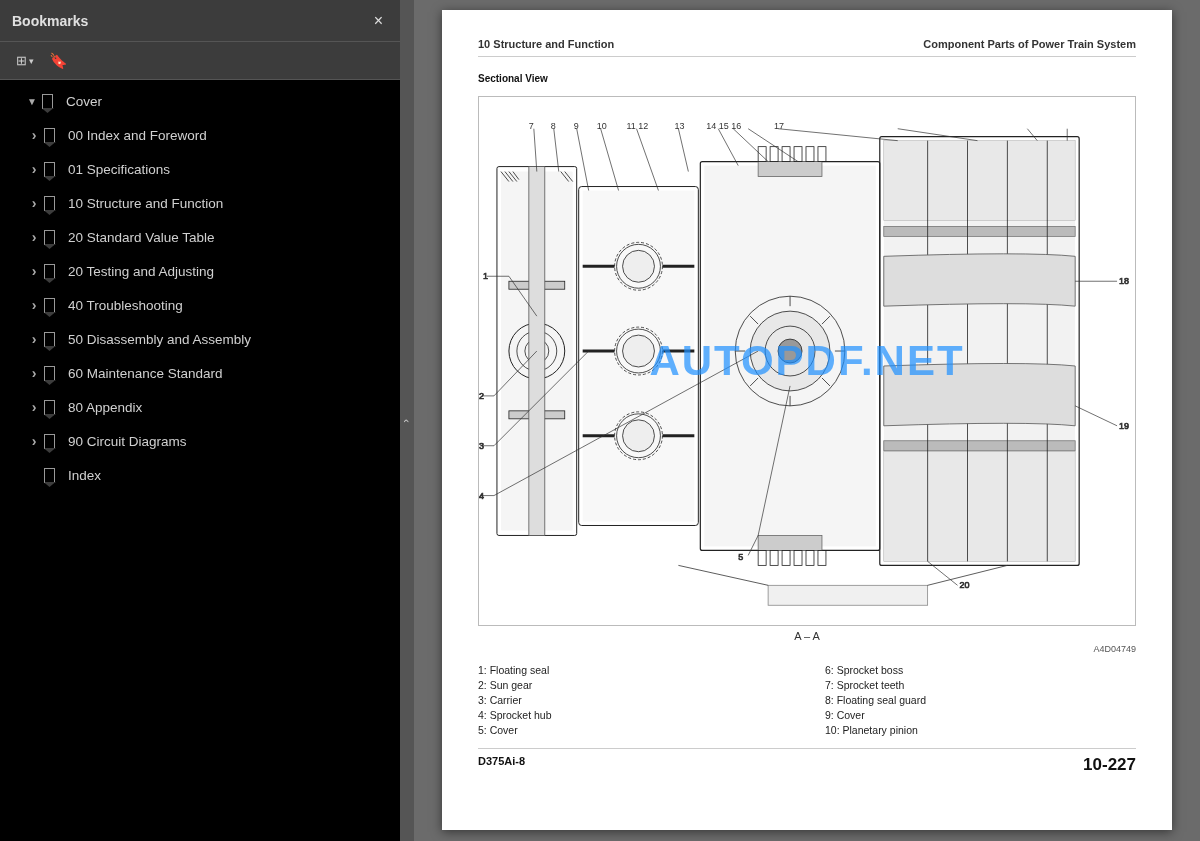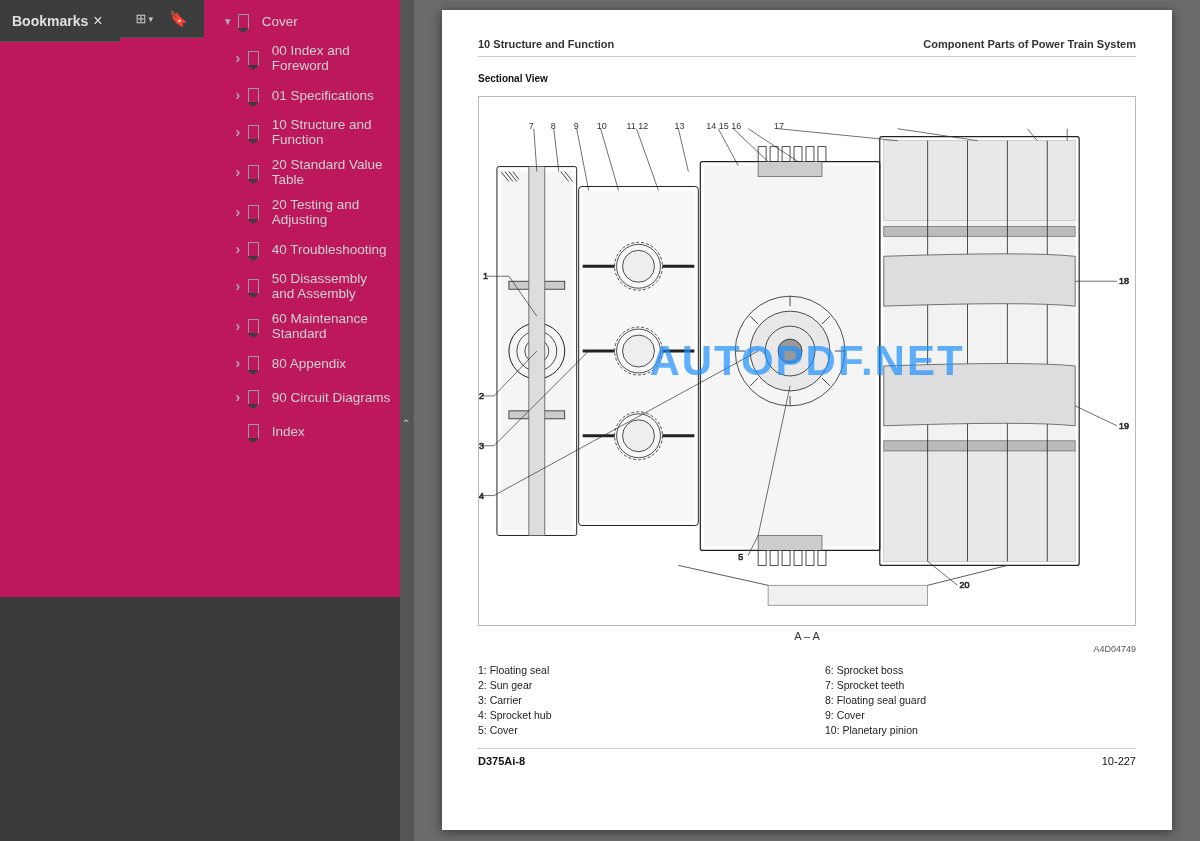--- a/index.html
+++ b/index.html
@@ -9,24 +9,24 @@
       overflow: hidden;
       display: flex;
       font-family: 'Segoe UI', Arial, sans-serif;
       background: #3a3a3a;
     }
 
     
     .sidebar {
       width: 400px;
       min-width: 400px;
-      background: #be185d;
-      display: flex;
-      flex-direction: row;
-      height: 597px;
+      background: #000000;
+      display: flex;
+      flex-direction: column;
+      height: 841px;
       overflow: hidden;
     }
 
     .sidebar-header {
       display: flex;
       align-items: center;
       justify-content: space-between;
       padding: 8px 12px;
       background: #3c3c3c;
       border-bottom: 1px solid #555;
@@ -107,21 +107,21 @@
       display: flex;
       align-items: center;
       color: #aaa;
       font-size: 13px;
     }
 
     .tree-item .item-label {
       flex: 1;
     }
 
-    .tree-item.level-0 { padding-left: 16px; }
+    .tree-item.level-0 { padding-left: 24px; }
     .tree-item.level-1 { padding-left: 26px; }
 
     
     .expand-arrow.open::before { content: '▼'; }
     .expand-arrow.closed::before { content: '›'; font-size: 14px; font-weight: bold; }
     .expand-arrow.none::before { content: ''; }
 
     
     .bm-icon {
       display: inline-block;
@@ -260,22 +260,22 @@
       padding-top: 6px;
       border-top: 1px solid #ccc;
     }
 
     .page-footer-left {
       font-size: 11px;
       font-weight: 700;
       color: #111;
     }
     .page-footer-right {
-      font-size: 11px;
-      font-weight: 400;
+      font-size: 17px;
+      font-weight: 700;
       color: #111;
     }
 
     .a-a-label {
       text-align: center;
       font-size: 11px;
       color: #333;
       margin-top: 4px;
     }
 

